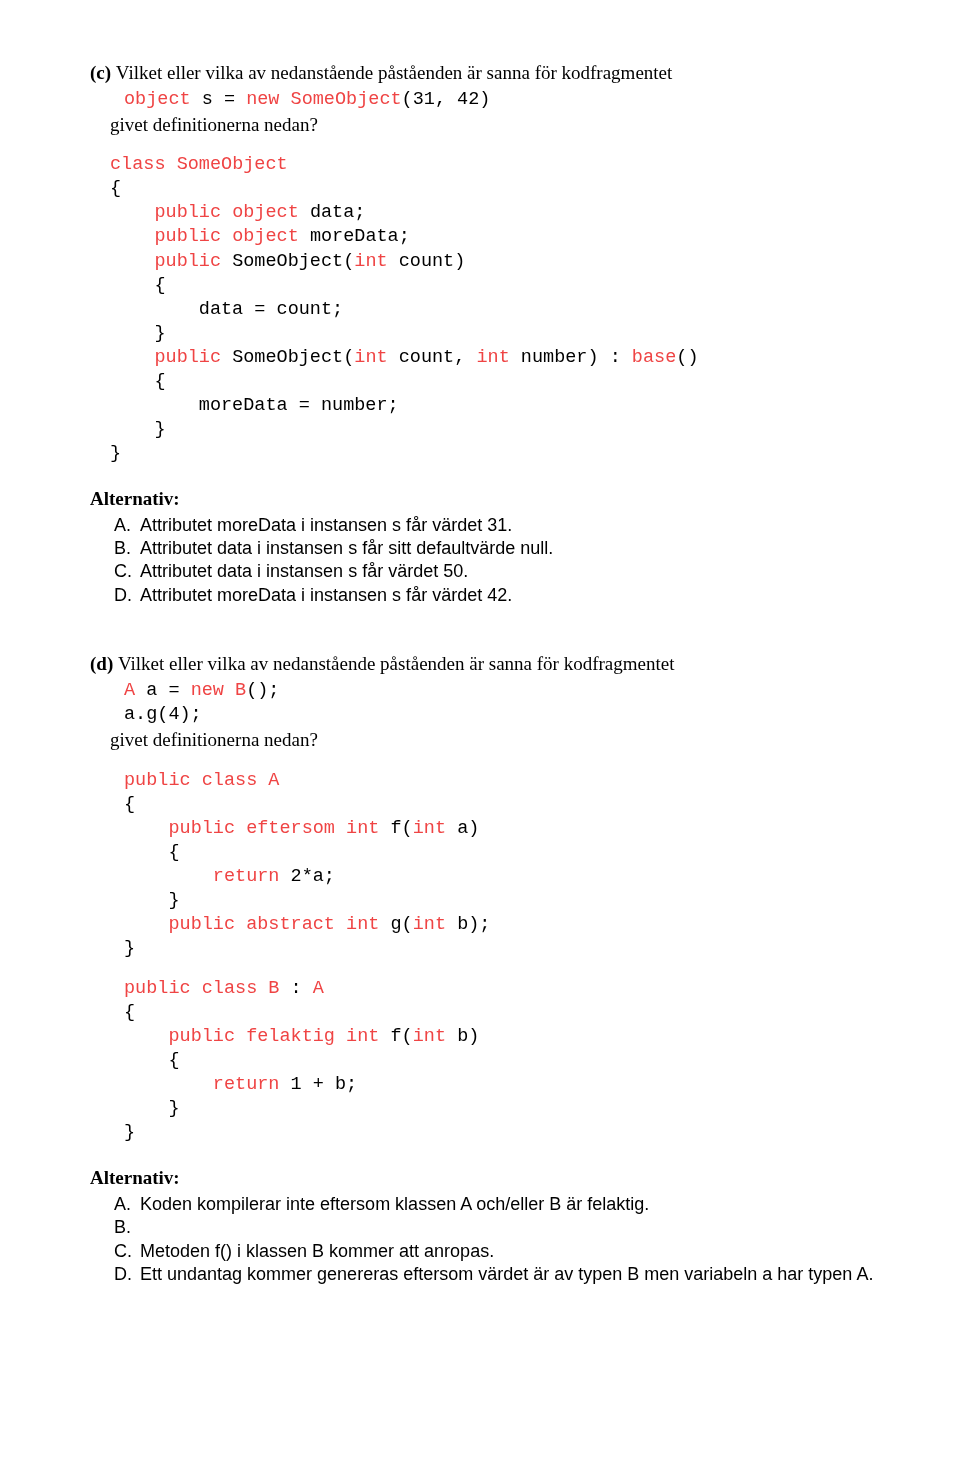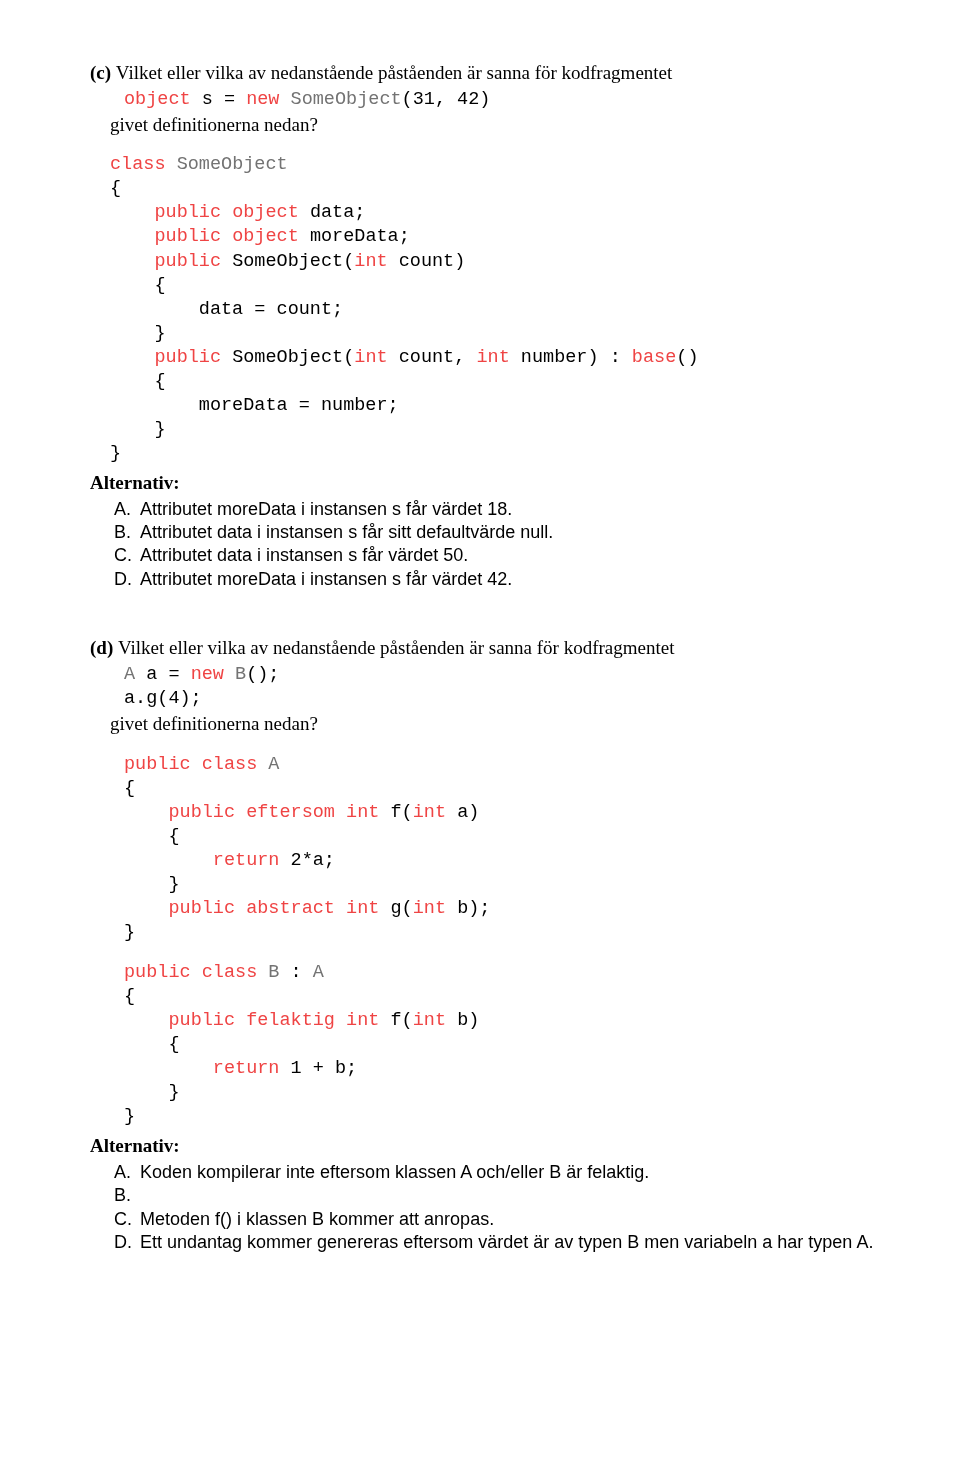--- a/index.html
+++ b/index.html
@@ -18,25 +18,25 @@
   .question-label { font-weight: bold; }
   .indent1 { margin-left: 34px; }
   .indent-def { margin-left: 20px; }
   .code {
     font-family: "Courier New", Courier, monospace;
     white-space: pre;
     font-size: 18.5px;
     line-height: 1.30;
   }
   .code .kw { color: #ef4444; }
-  .code .typ { color: #737373; }
+  .code .typ { color: #ef4444; }
   .alt-heading {
     font-weight: bold;
     font-family: "Times New Roman", Times, serif;
-    margin-top: 4px;
+    margin-top: 20px;
   }
   .alt-list {
     font-family: Arial, Helvetica, sans-serif;
     font-size: 18px;
     line-height: 1.3;
     margin-top: 2px;
   }
   .alt-list .row { display: flex; margin-left: 24px;}
   .alt-list .letter { width: 26px; flex: 0 0 26px; }
   .section-gap { height: 44px; }
@@ -65,21 +65,21 @@
     <span class="kw">public</span> SomeObject(<span class="kw">int</span> count, <span class="kw">int</span> number) : <span class="kw">base</span>()
     {
         moreData = number;
     }
 }</div>
 
   <div class="alt-heading">Alternativ:</div>
   <div class="alt-list">
     <div class="row">
         <span class="letter">A.</span>
-        <span>Attributet moreData i instansen s får värdet 18.</span>
+        <span>Attributet moreData i instansen s får värdet 31.</span>
       </div>
     <div class="row">
         <span class="letter">B.</span>
         <span>Attributet data i instansen s får sitt defaultvärde null.</span>
       </div>
     <div class="row">
         <span class="letter">C.</span>
         <span>Attributet data i instansen s får värdet 50.</span>
       </div>
     <div class="row">

